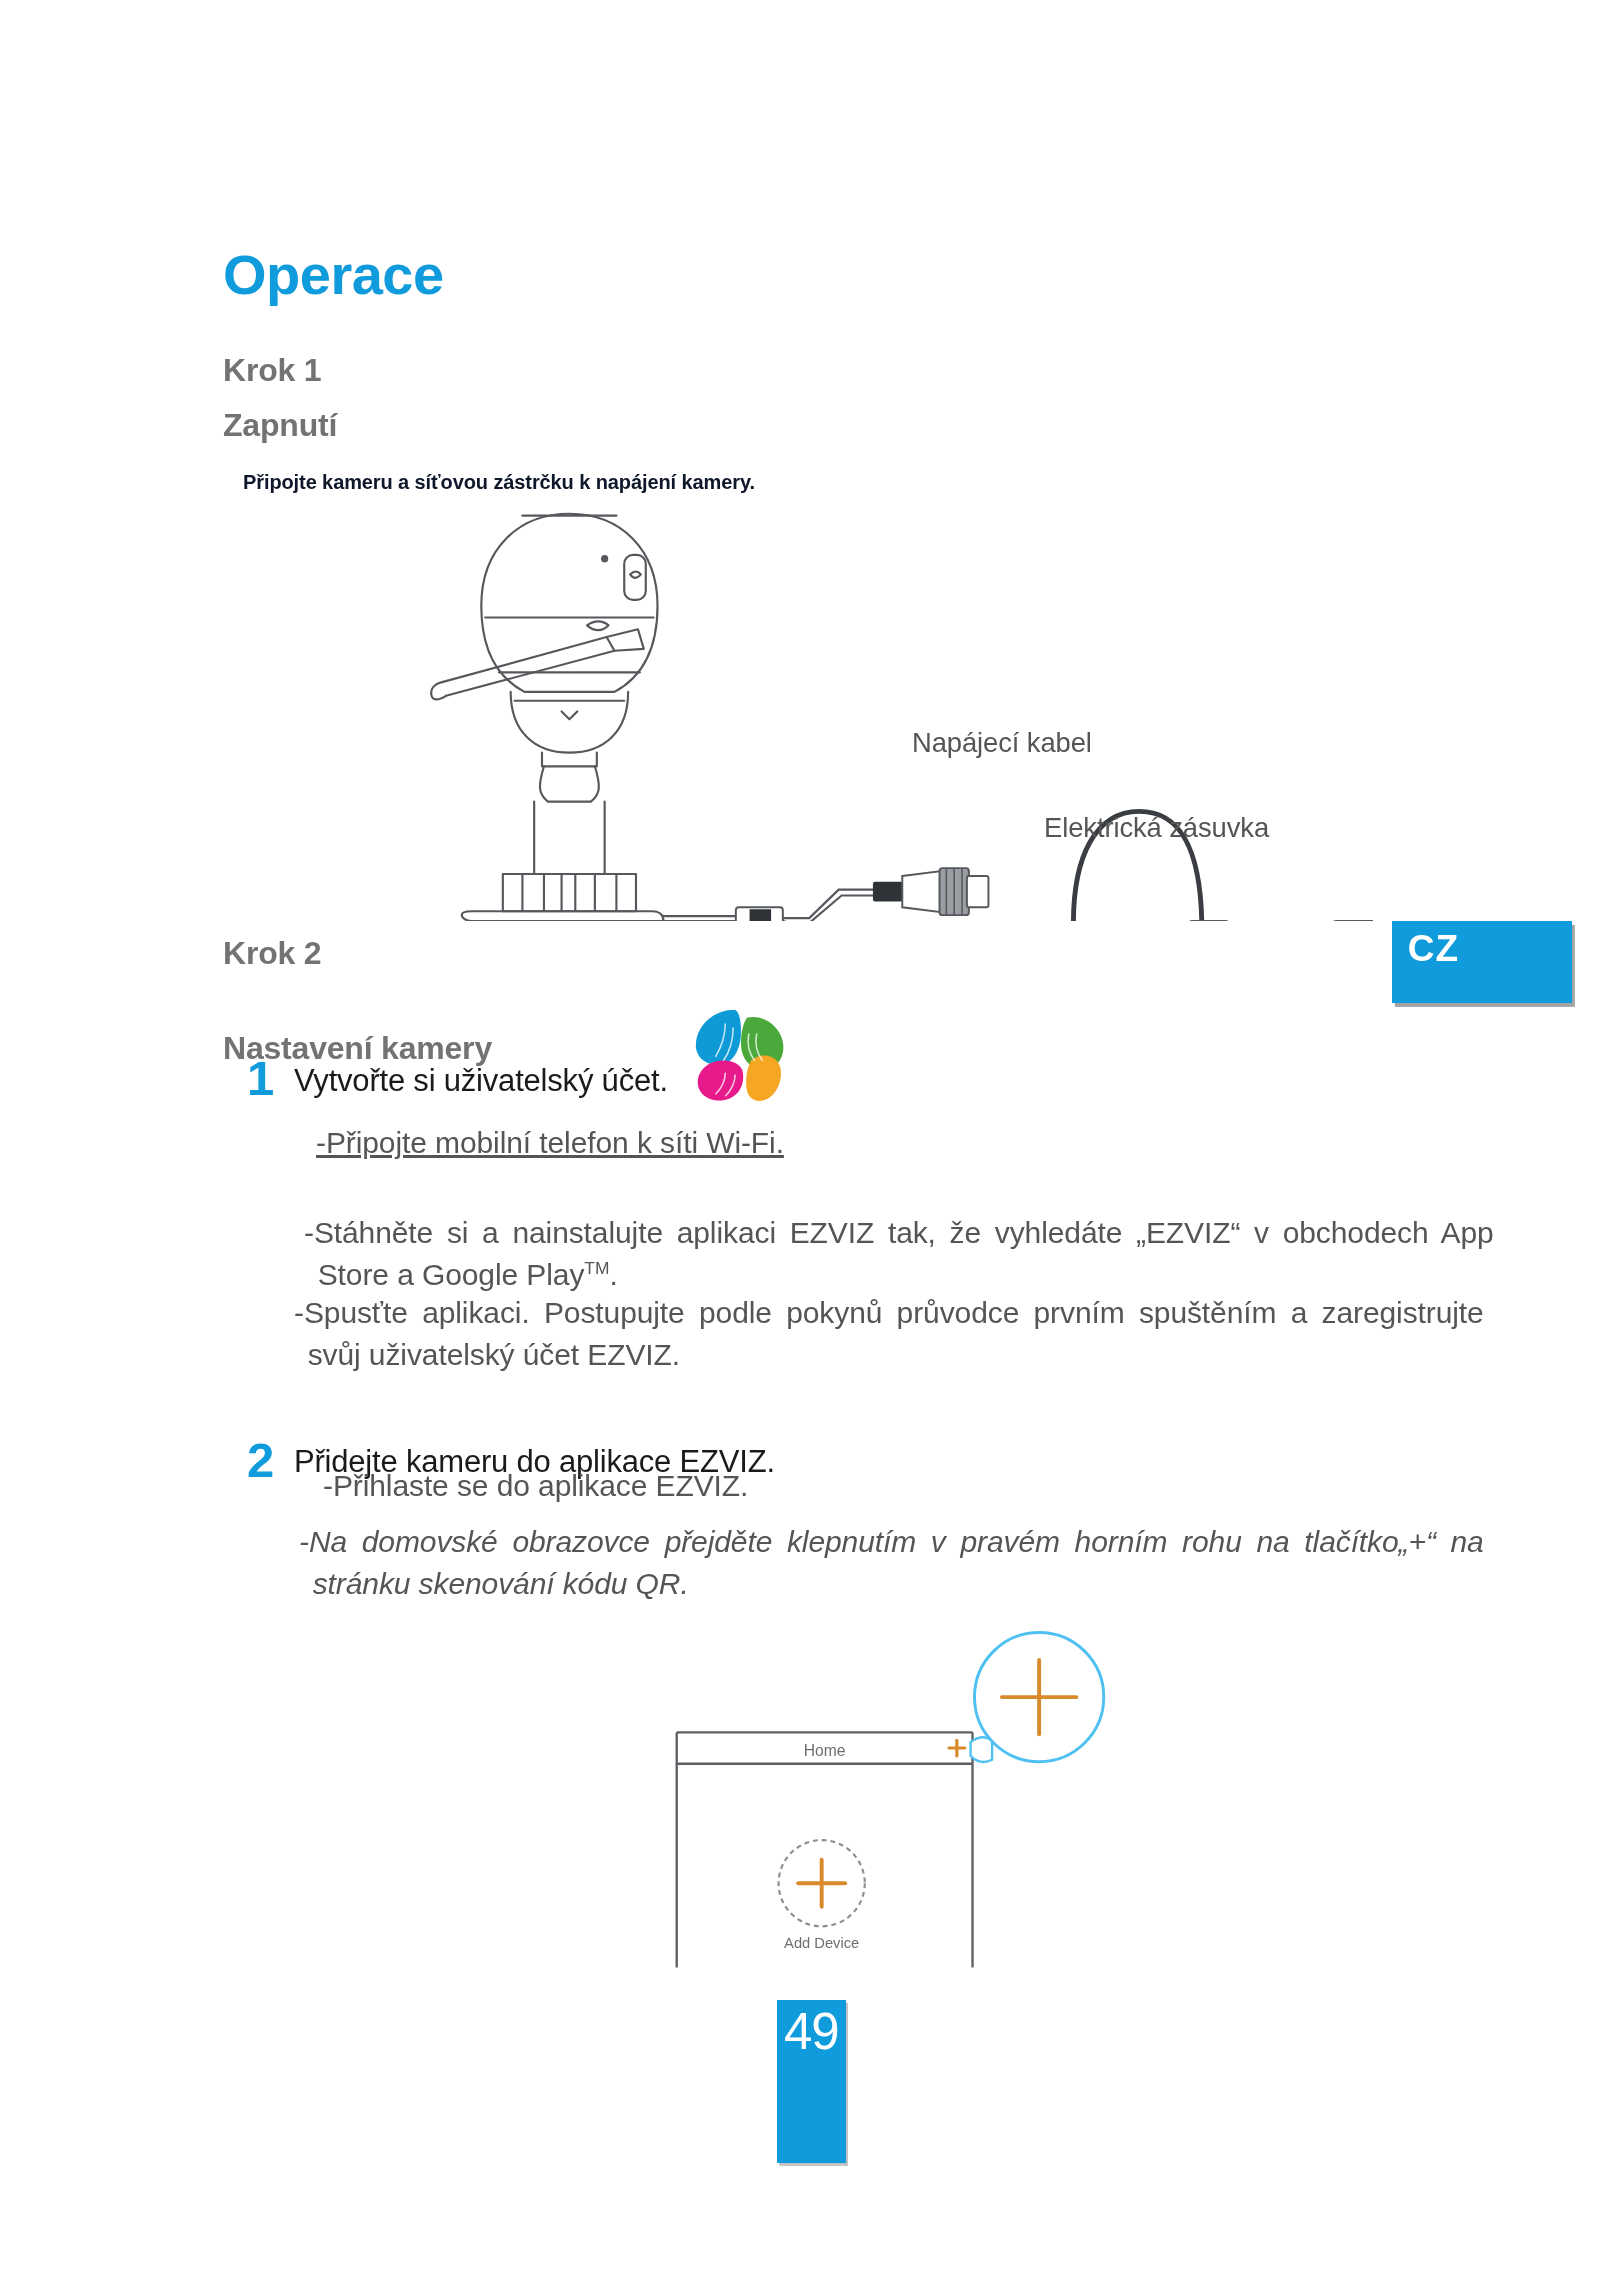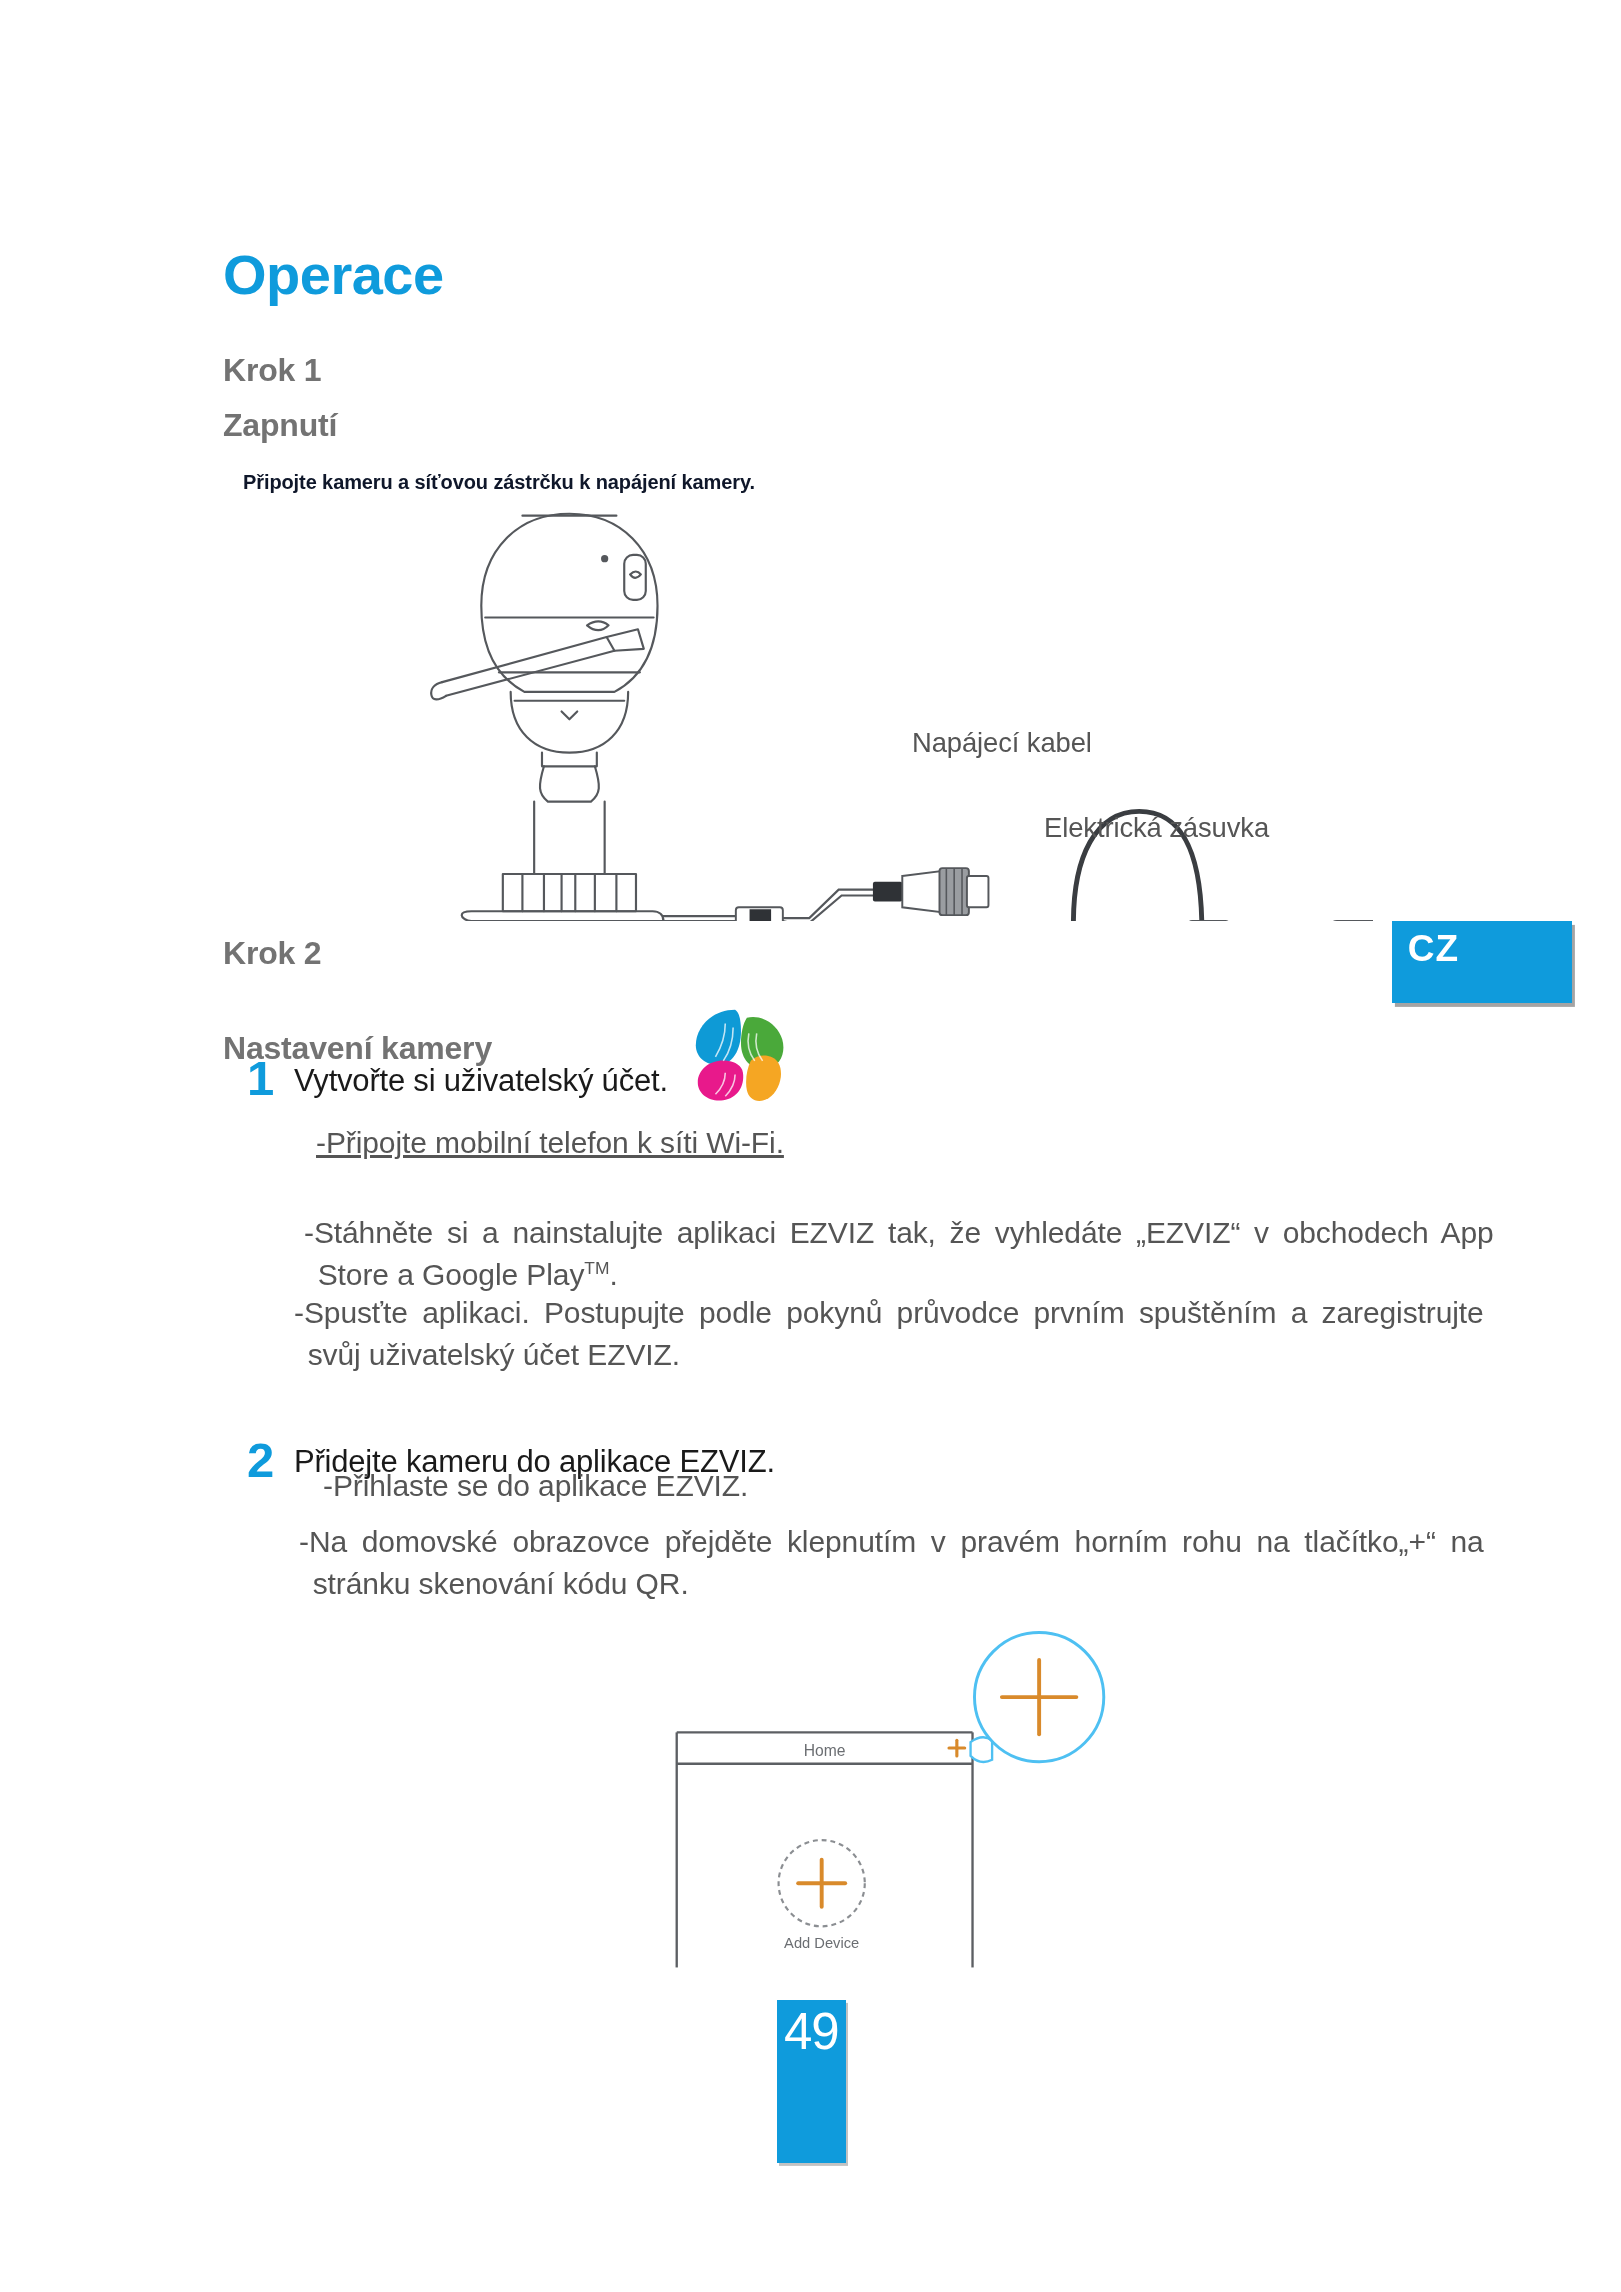--- a/index.html
+++ b/index.html
@@ -140,21 +140,21 @@
     position: absolute;
     font-size: 30px;
     color: #555555;
     line-height: 1.40;
     letter-spacing: -0.1px;
   }
   #b1 { left: 316px; top: 1122px; white-space: nowrap; text-decoration: underline; }
   #b2 { left: 304px; top: 1181px; width: 1176px; text-indent: -13.7px; padding-left: 13.7px; text-align: justify; margin-top: 31px; }
   #b3 { left: 294px; top: 1292px; width: 1176px; text-indent: -13.7px; padding-left: 13.7px; text-align: justify; }
   #b4 { left: 323px; top: 1465px; white-space: nowrap; }
-  #b5 { left: 299px; top: 1521px; width: 1171px; text-indent: -13.7px; padding-left: 13.7px; text-align: justify; }
+  #b5 { left: 299px; top: 1521px; width: 1171px; text-indent: -13.7px; padding-left: 13.7px; text-align: justify; font-style: italic; }
 
   sup.tm { font-size: 0.58em; vertical-align: super; letter-spacing: 0; }
 
   
   #phone-figure {
     position: absolute;
     left: 647px;
     top: 1607px;
     width: 510px;
     height: 382px;

